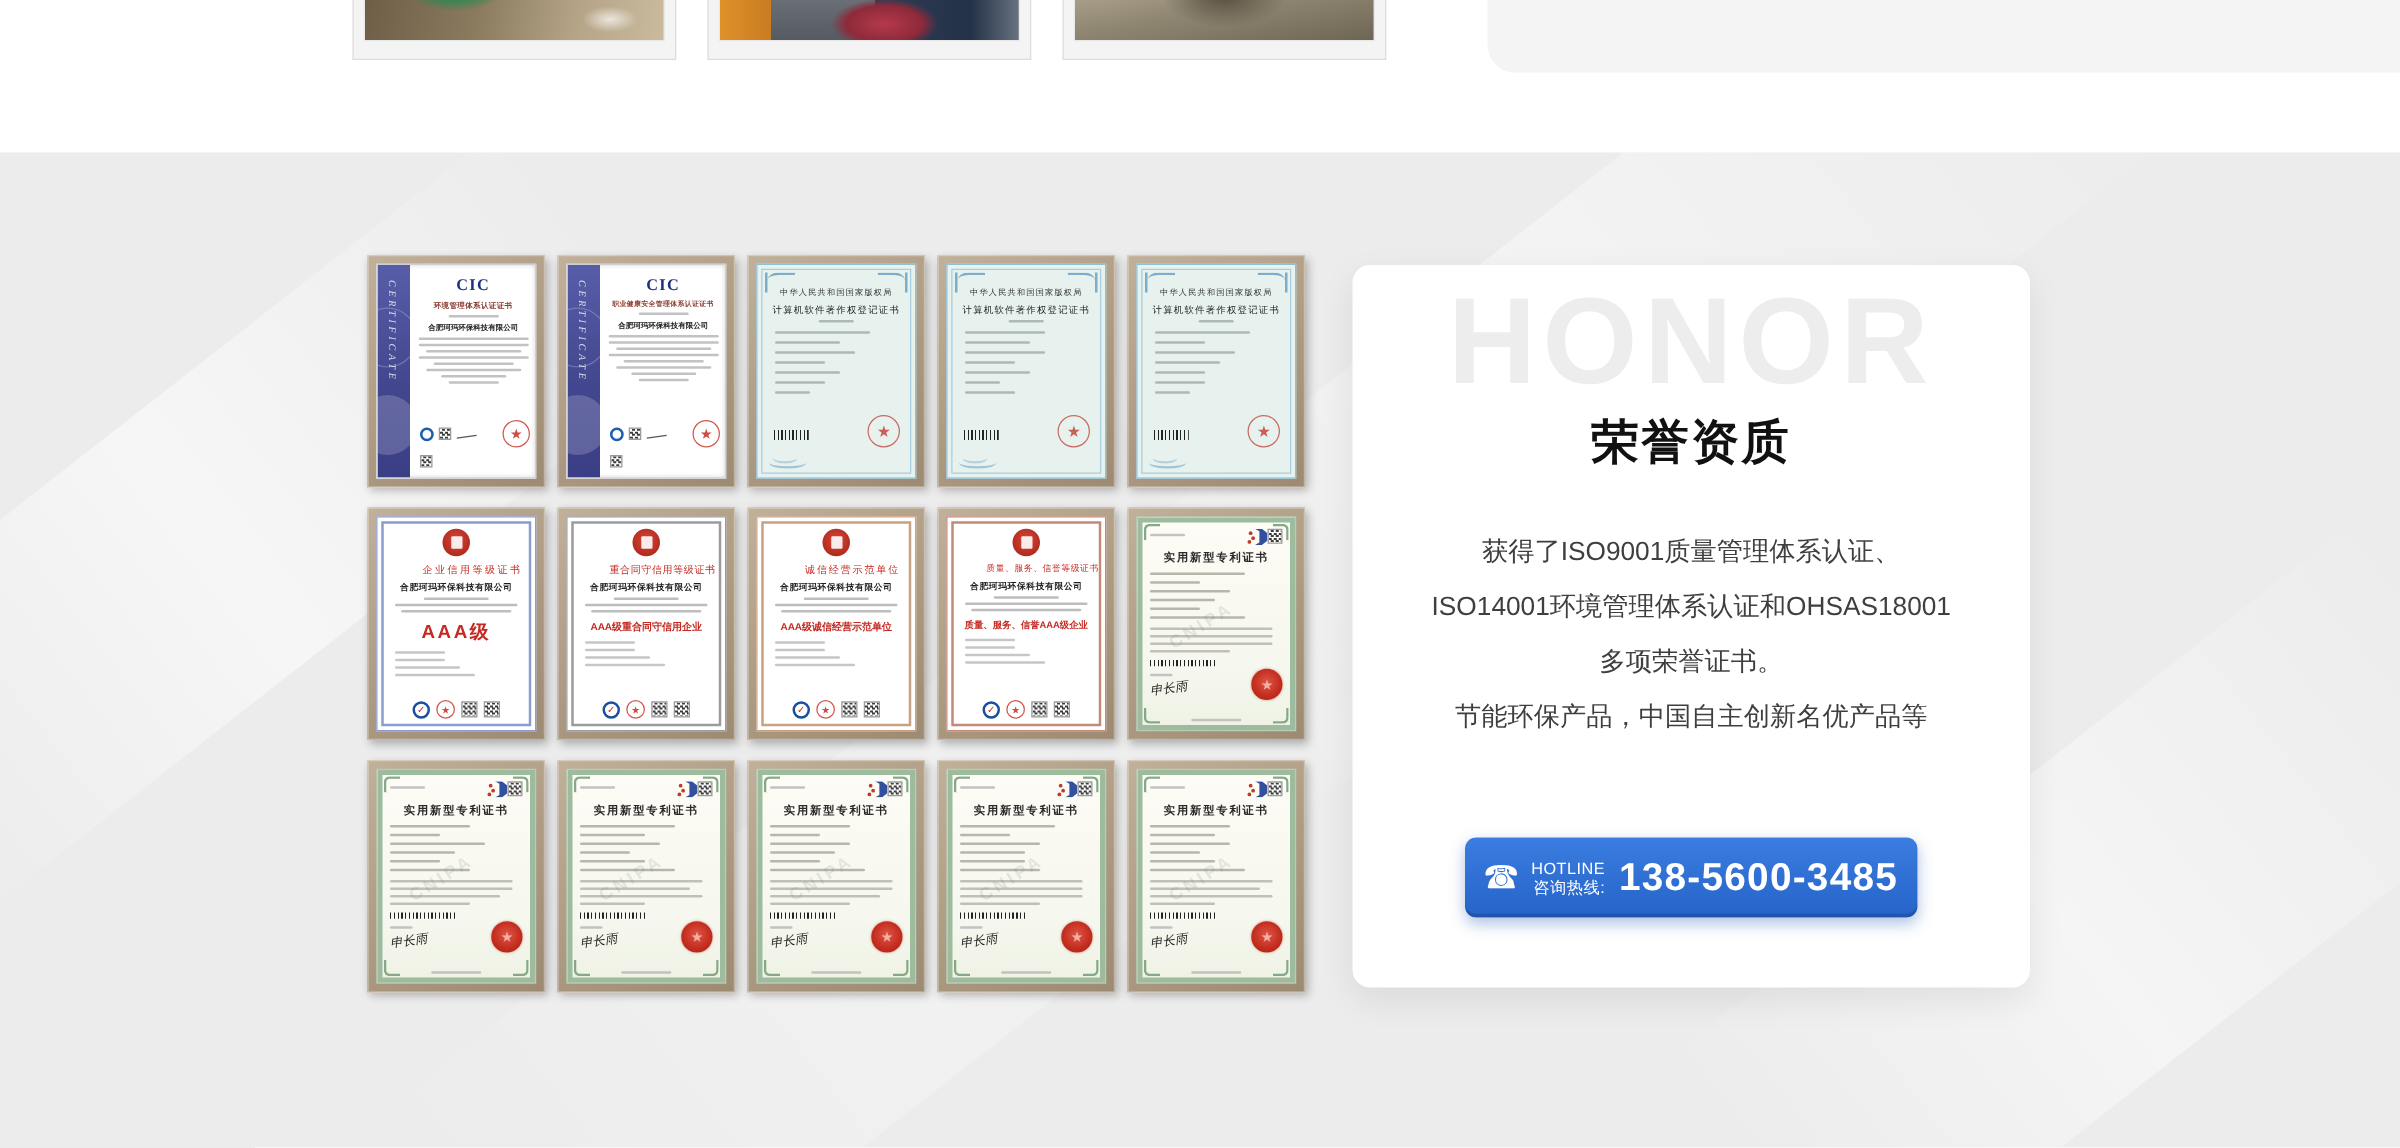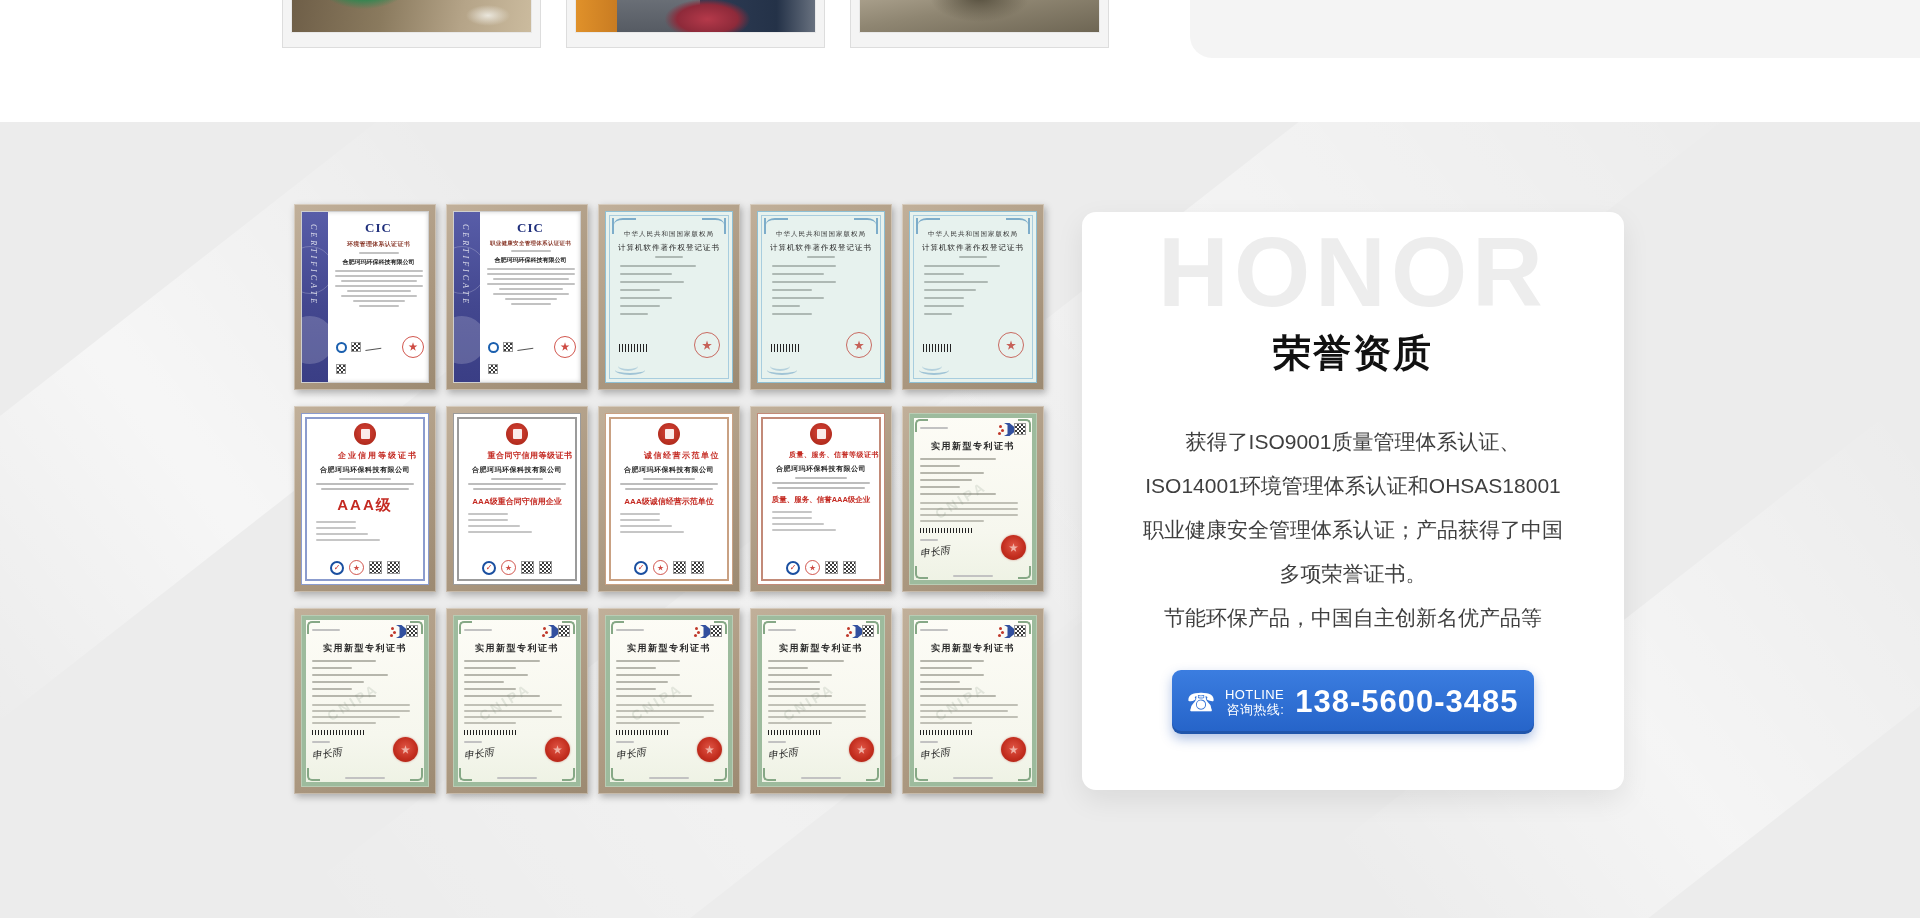--- a/index.html
+++ b/index.html
@@ -84,21 +84,21 @@
     border:1.5px solid rgba(190,60,50,.75); color:rgba(190,60,50,.8); font-size:11px; display:flex; align-items:center; justify-content:center; }
   .wave { position:absolute; bottom:7px; left:9px; width:30px; height:10px; border-bottom:2px solid rgba(90,150,190,.5); border-radius:50%; }
   .wave2 { width:20px; left:12px; bottom:11px; opacity:.7; }
 
   
   .t-cr .page { border:1px solid var(--tint); box-shadow:inset 0 0 0 3px #fff, inset 0 0 0 5px var(--tint), inset 0 0 4px rgba(0,0,0,.12);
     padding-top:9px; text-align:center; }
   .cseal { width:22px; height:22px; margin:0 auto; border-radius:50%; background:radial-gradient(circle at 50% 42%, #d8453a 0%, #b02a1c 75%);
     display:flex; align-items:center; justify-content:center; }
   .cseal i { display:block; width:9px; height:10px; background:#fff; border-radius:1px; opacity:.9; }
-  .crtitle { margin-top:5px; font-size:8px; font-weight:bold; color:#c42a22; letter-spacing:.5px; white-space:nowrap;padding-left:26px; }
+  .crtitle { margin-top:5px; font-size:8px; font-weight:normal; color:#c42a22; letter-spacing:.5px; white-space:nowrap;padding-left:26px; }
   .crcompany { margin-top:4px; font-size:7px; font-weight:bold; color:#1c1c1c; letter-spacing:.5px; white-space:nowrap; }
   .crg { margin-top:2px; }
   .crg .b { background:#bdbdbd; }
   .grade { margin-top:6px; color:#c42a22; font-weight:bold; font-size:8px; white-space:nowrap; }
   .grade.big { font-size:15px; letter-spacing:2px; }
   .dg { margin:6px 0 0 14px; text-align:left; }
   .dg .b { margin-top:4px; background:#c6c6c6; }
   .cfoot { position:absolute; bottom:9px; left:0; right:0; display:flex; justify-content:center; align-items:center; gap:5px; }
   .logo-cn { width:14px; height:14px; border-radius:50%; border:2px solid #1a4fa0; color:#c42a22; font-size:8px;
     display:flex; align-items:center; justify-content:center; background:#fff; }
@@ -696,21 +696,20 @@
       </div>
 
     </div>
 
     <div class="honor-card">
       <div class="watermark">HONOR</div>
       <h2 class="honor-title">荣誉资质</h2>
       <div class="honor-desc">
         <div>获得了ISO9001质量管理体系认证、</div>
         <div>ISO14001环境管理体系认证和OHSAS18001</div>
-        <div>职业健康安全管理体系认证；产品获得了中国</div>
         <div>多项荣誉证书。</div>
         <div>节能环保产品，中国自主创新名优产品等</div>
       </div>
       <button class="hotline">
         <span class="phone-ic">☎</span>
         <span class="hl-labels">
           <span>HOTLINE</span>
           <span>咨询热线:</span>
         </span>
         <span class="hl-num">138-5600-3485</span>

